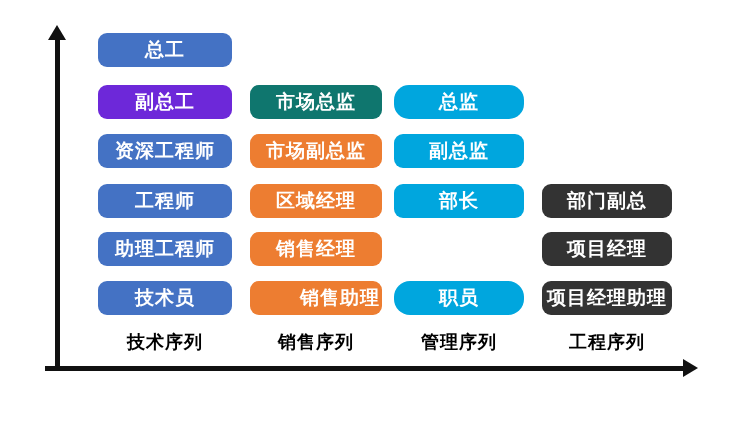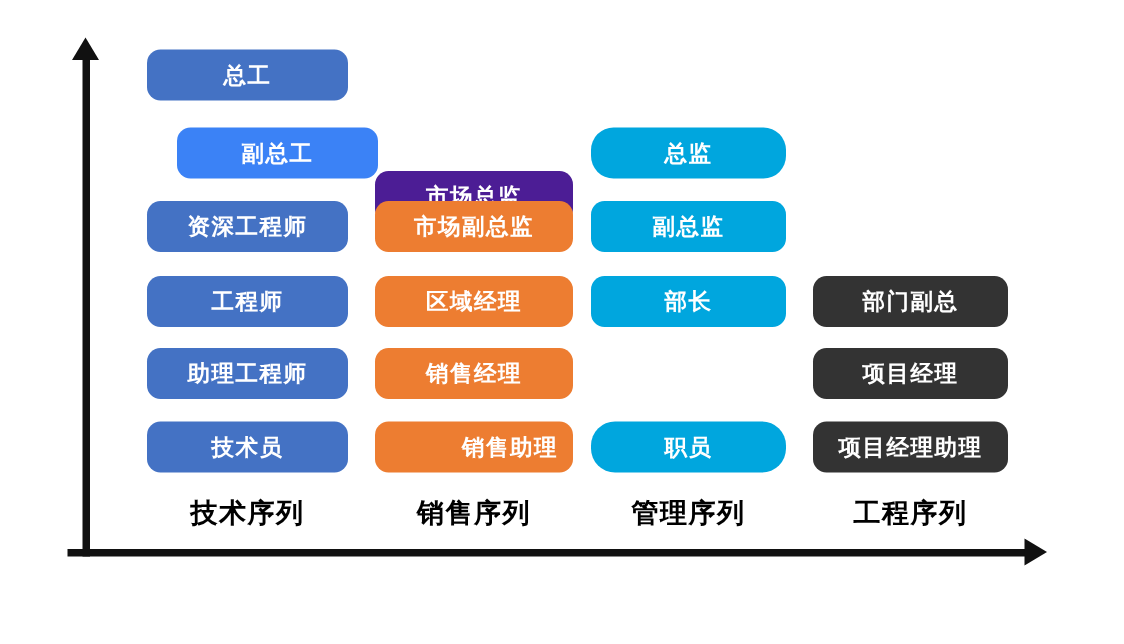--- a/index.html
+++ b/index.html
@@ -51,21 +51,21 @@
     border-top: 9.5px solid transparent;
     border-bottom: 9.5px solid transparent;
     border-left: 15px solid #111111;
   }
   
   .level-box {
     position: absolute;
     height: 34px;
     border-radius: 9px;
     color: #ffffff;
-    font-size: 15px;
+    font-size: 19px;
     font-weight: bold;
     display: flex;
     align-items: center;
     justify-content: center;
     letter-spacing: 1px;
     box-sizing: border-box;
   }
   .series-label {
     position: absolute;
     top: 333px;
@@ -95,27 +95,27 @@
 <body>
 
 <div class="canvas">
 
   <div class="axis-v"></div>
   <div class="axis-v-head"></div>
   <div class="axis-h"></div>
   <div class="axis-h-head"></div>
 
   <div class="level-box c0 r0" style="background: rgb(68, 114, 196);">总工</div>
-  <div class="level-box c0 r1" style="background: #3b82f6; margin-left: 20px;">副总工</div>
+  <div class="level-box c0 r1" style="background: #6d28d9;">副总工</div>
   <div class="level-box c0 r2" style="background: rgb(68, 114, 196);">资深工程师</div>
   <div class="level-box c0 r3" style="background: rgb(68, 114, 196);">工程师</div>
   <div class="level-box c0 r4" style="background: rgb(68, 114, 196);">助理工程师</div>
   <div class="level-box c0 r5" style="background: rgb(68, 114, 196);">技术员</div>
 
-  <div class="level-box c1 r1" style="background: #4c1d95; margin-top: 29px;">市场总监</div>
+  <div class="level-box c1 r1" style="background: #0f766e;">市场总监</div>
   <div class="level-box c1 r2" style="background: rgb(237, 125, 49);">市场副总监</div>
   <div class="level-box c1 r3" style="background: rgb(237, 125, 49);">区域经理</div>
   <div class="level-box c1 r4" style="background: rgb(237, 125, 49);">销售经理</div>
   <div class="level-box c1 r5" style="background: rgb(237, 125, 49); padding-left: 48px;">销售助理</div>
 
   <div class="level-box c2 r1" style="background: rgb(0, 166, 222); border-radius: 15px;">总监</div>
   <div class="level-box c2 r2" style="background: rgb(0, 166, 222);">副总监</div>
   <div class="level-box c2 r3" style="background: rgb(0, 166, 222);">部长</div>
   <div class="level-box c2 r5" style="background: rgb(0, 166, 222); border-radius: 16px;">职员</div>
 

